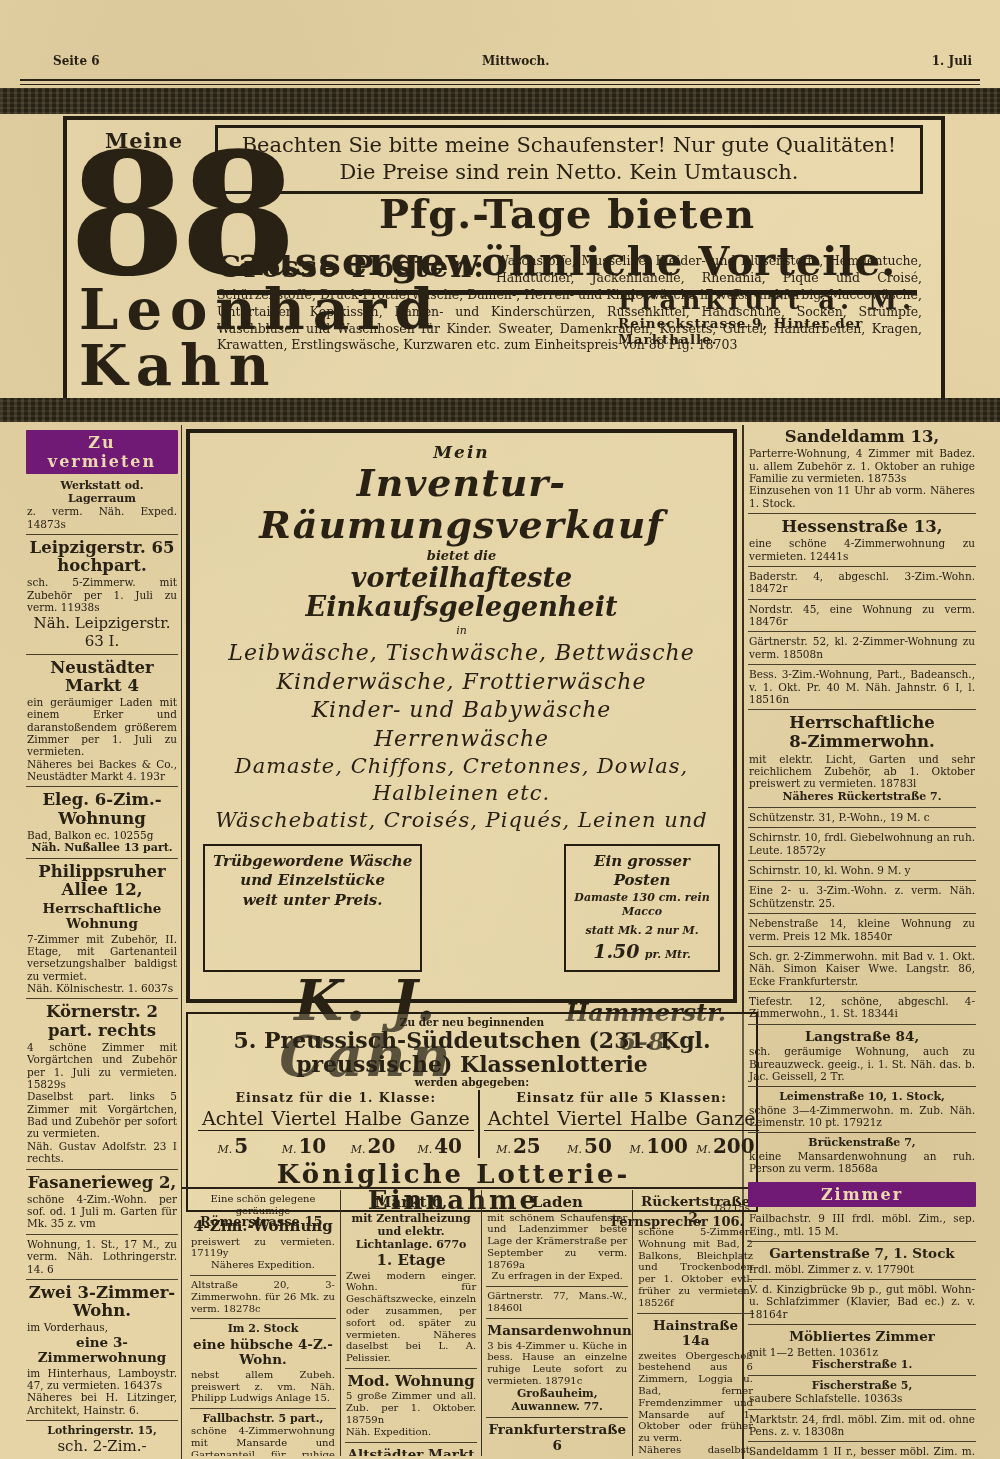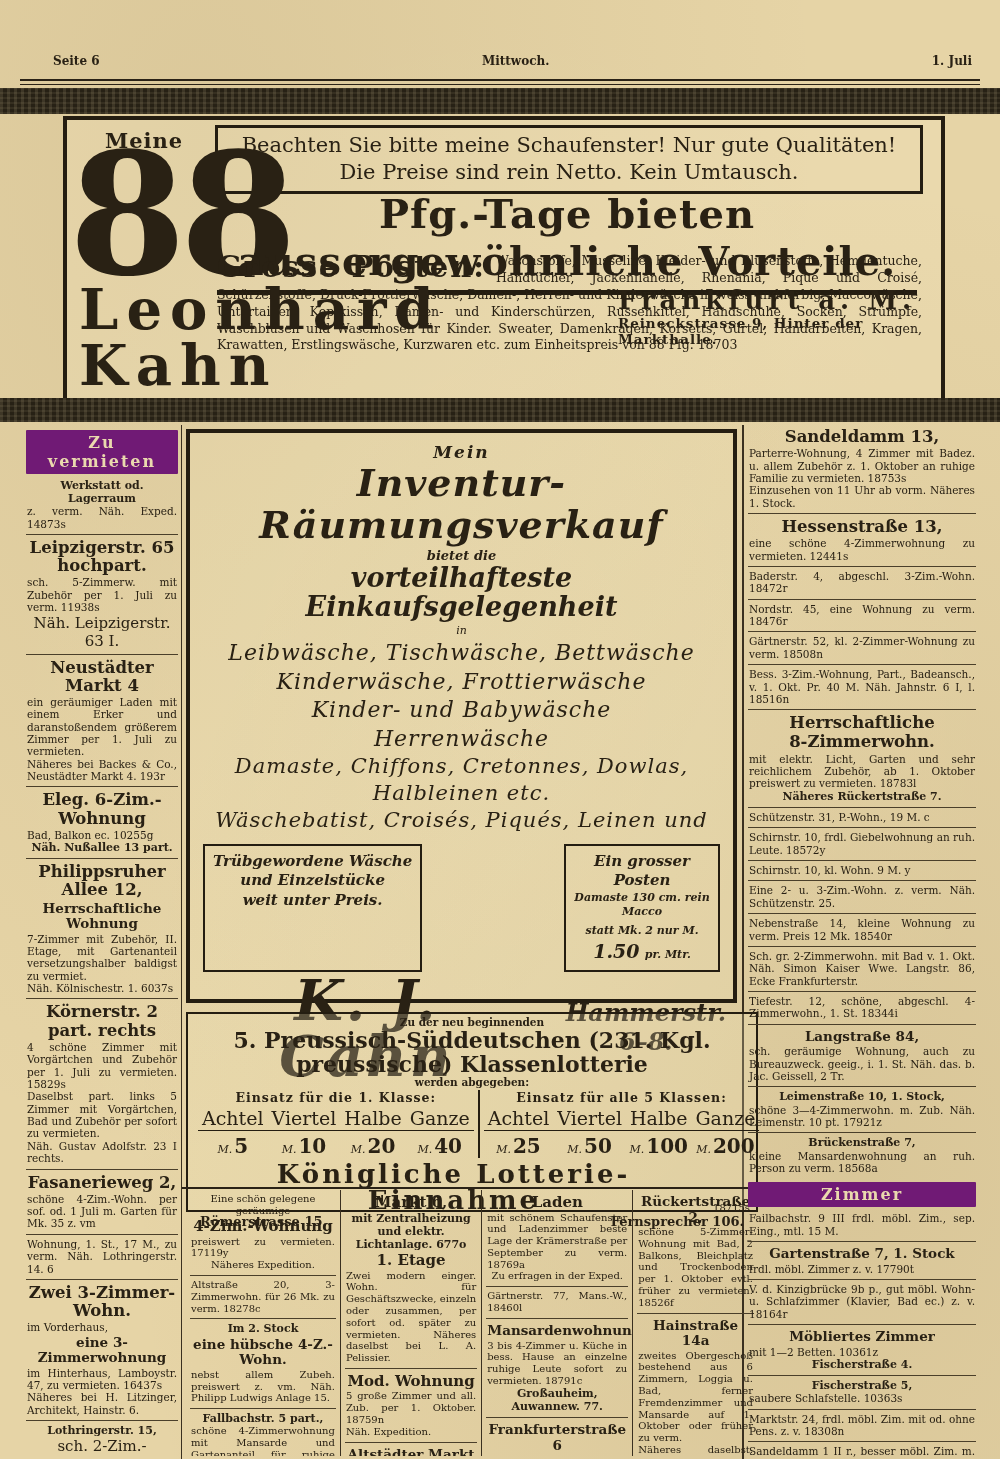--- a/index.html
+++ b/index.html
@@ -399,21 +399,21 @@
       <div class="ad">
         <div class="ad-h2">Gartenstraße 7, 1. Stock</div>
         <div class="ad-t">frdl. möbl. Zimmer z. v.  17790t</div>
       </div>
       <div class="ad">
         <div class="ad-t">V. d. Kinzigbrücke 9b p., gut möbl. Wohn- u. Schlafzimmer (Klavier, Bad ec.) z. v.  18164r</div>
       </div>
       <div class="ad">
         <div class="ad-h2">Möbliertes Zimmer</div>
         <div class="ad-t">mit 1—2 Betten.  10361z</div>
-        <div class="ad-tb">Fischerstraße 4.</div>
+        <div class="ad-tb">Fischerstraße 1.</div>
       </div>
       <div class="ad">
         <div class="ad-tb">Fischerstraße 5,</div>
         <div class="ad-t">saubere Schlafstelle.  10363s</div>
       </div>
       <div class="ad">
         <div class="ad-t">Marktstr. 24, frdl. möbl. Zim. mit od. ohne Pens. z. v.  18308n</div>
       </div>
       <div class="ad">
         <div class="ad-t">Sandeldamm 1 II r., besser möbl. Zim. m. Balkon.  18543a</div>

